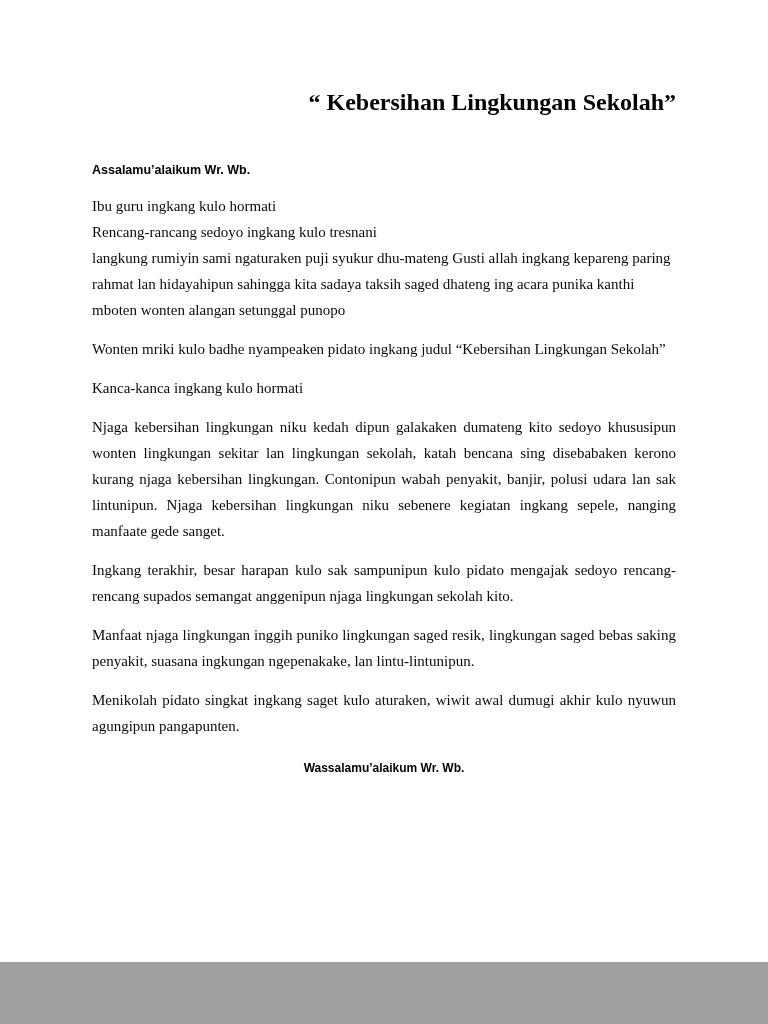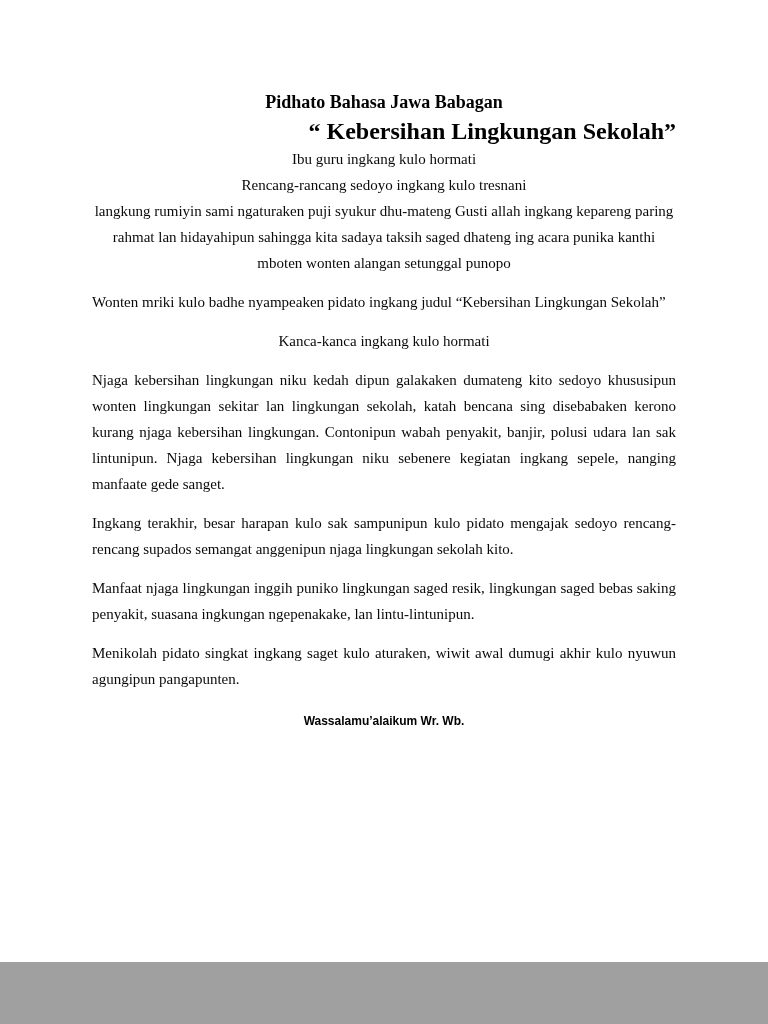--- a/index.html
+++ b/index.html
@@ -41,21 +41,21 @@
     font-family: "Liberation Sans", "DejaVu Sans", sans-serif;
     font-weight: bold;
     font-size: 12.5px;
     margin: 46px 0 16px 0;
     color: #000000;
   }
   .para {
     font-size: 15px;
     line-height: 26px;
     margin: 0 0 13px 0;
-    text-align: center;
+    text-align: left;
     color: #0a0a0a;
   }
   .para.justify {
     text-align: justify;
     font-family: Liberation Serif, serif;
   }
   .para.preline {
     white-space: pre-line;
   }
   .closing {
@@ -65,24 +65,24 @@
     text-align: center;
     margin: 22px 0 0 0;
     color: #000000;
   }
 </style>
 </head>
 <body>
 
 <div class="doc-page">
 
-  <h1 class="doc-title">Pidhato Bahasa Jawa Babagan</h1>
 
   <h2 class="doc-subtitle">“ Kebersihan Lingkungan Sekolah”</h2>
 
+  <p class="greeting">Assalamu’alaikum Wr. Wb.</p>
 
   <p class="para preline">Ibu guru ingkang kulo hormati
 Rencang-rancang sedoyo ingkang kulo tresnani
 langkung rumiyin sami ngaturaken puji syukur dhu-mateng Gusti allah ingkang kepareng paring rahmat lan hidayahipun sahingga kita sadaya taksih saged dhateng ing acara punika kanthi mboten wonten alangan setunggal punopo</p>
 
   <p class="para justify">Wonten mriki kulo badhe nyampeaken pidato ingkang judul “Kebersihan Lingkungan Sekolah”</p>
 
   <p class="para">Kanca-kanca ingkang kulo hormati</p>
 
   <p class="para justify">Njaga kebersihan lingkungan niku kedah dipun galakaken dumateng kito sedoyo khususipun wonten lingkungan sekitar lan lingkungan sekolah, katah bencana sing disebabaken kerono kurang njaga kebersihan lingkungan. Contonipun wabah penyakit, banjir, polusi udara lan sak lintunipun. Njaga kebersihan lingkungan niku sebenere kegiatan ingkang sepele, nanging manfaate gede sanget.</p>

